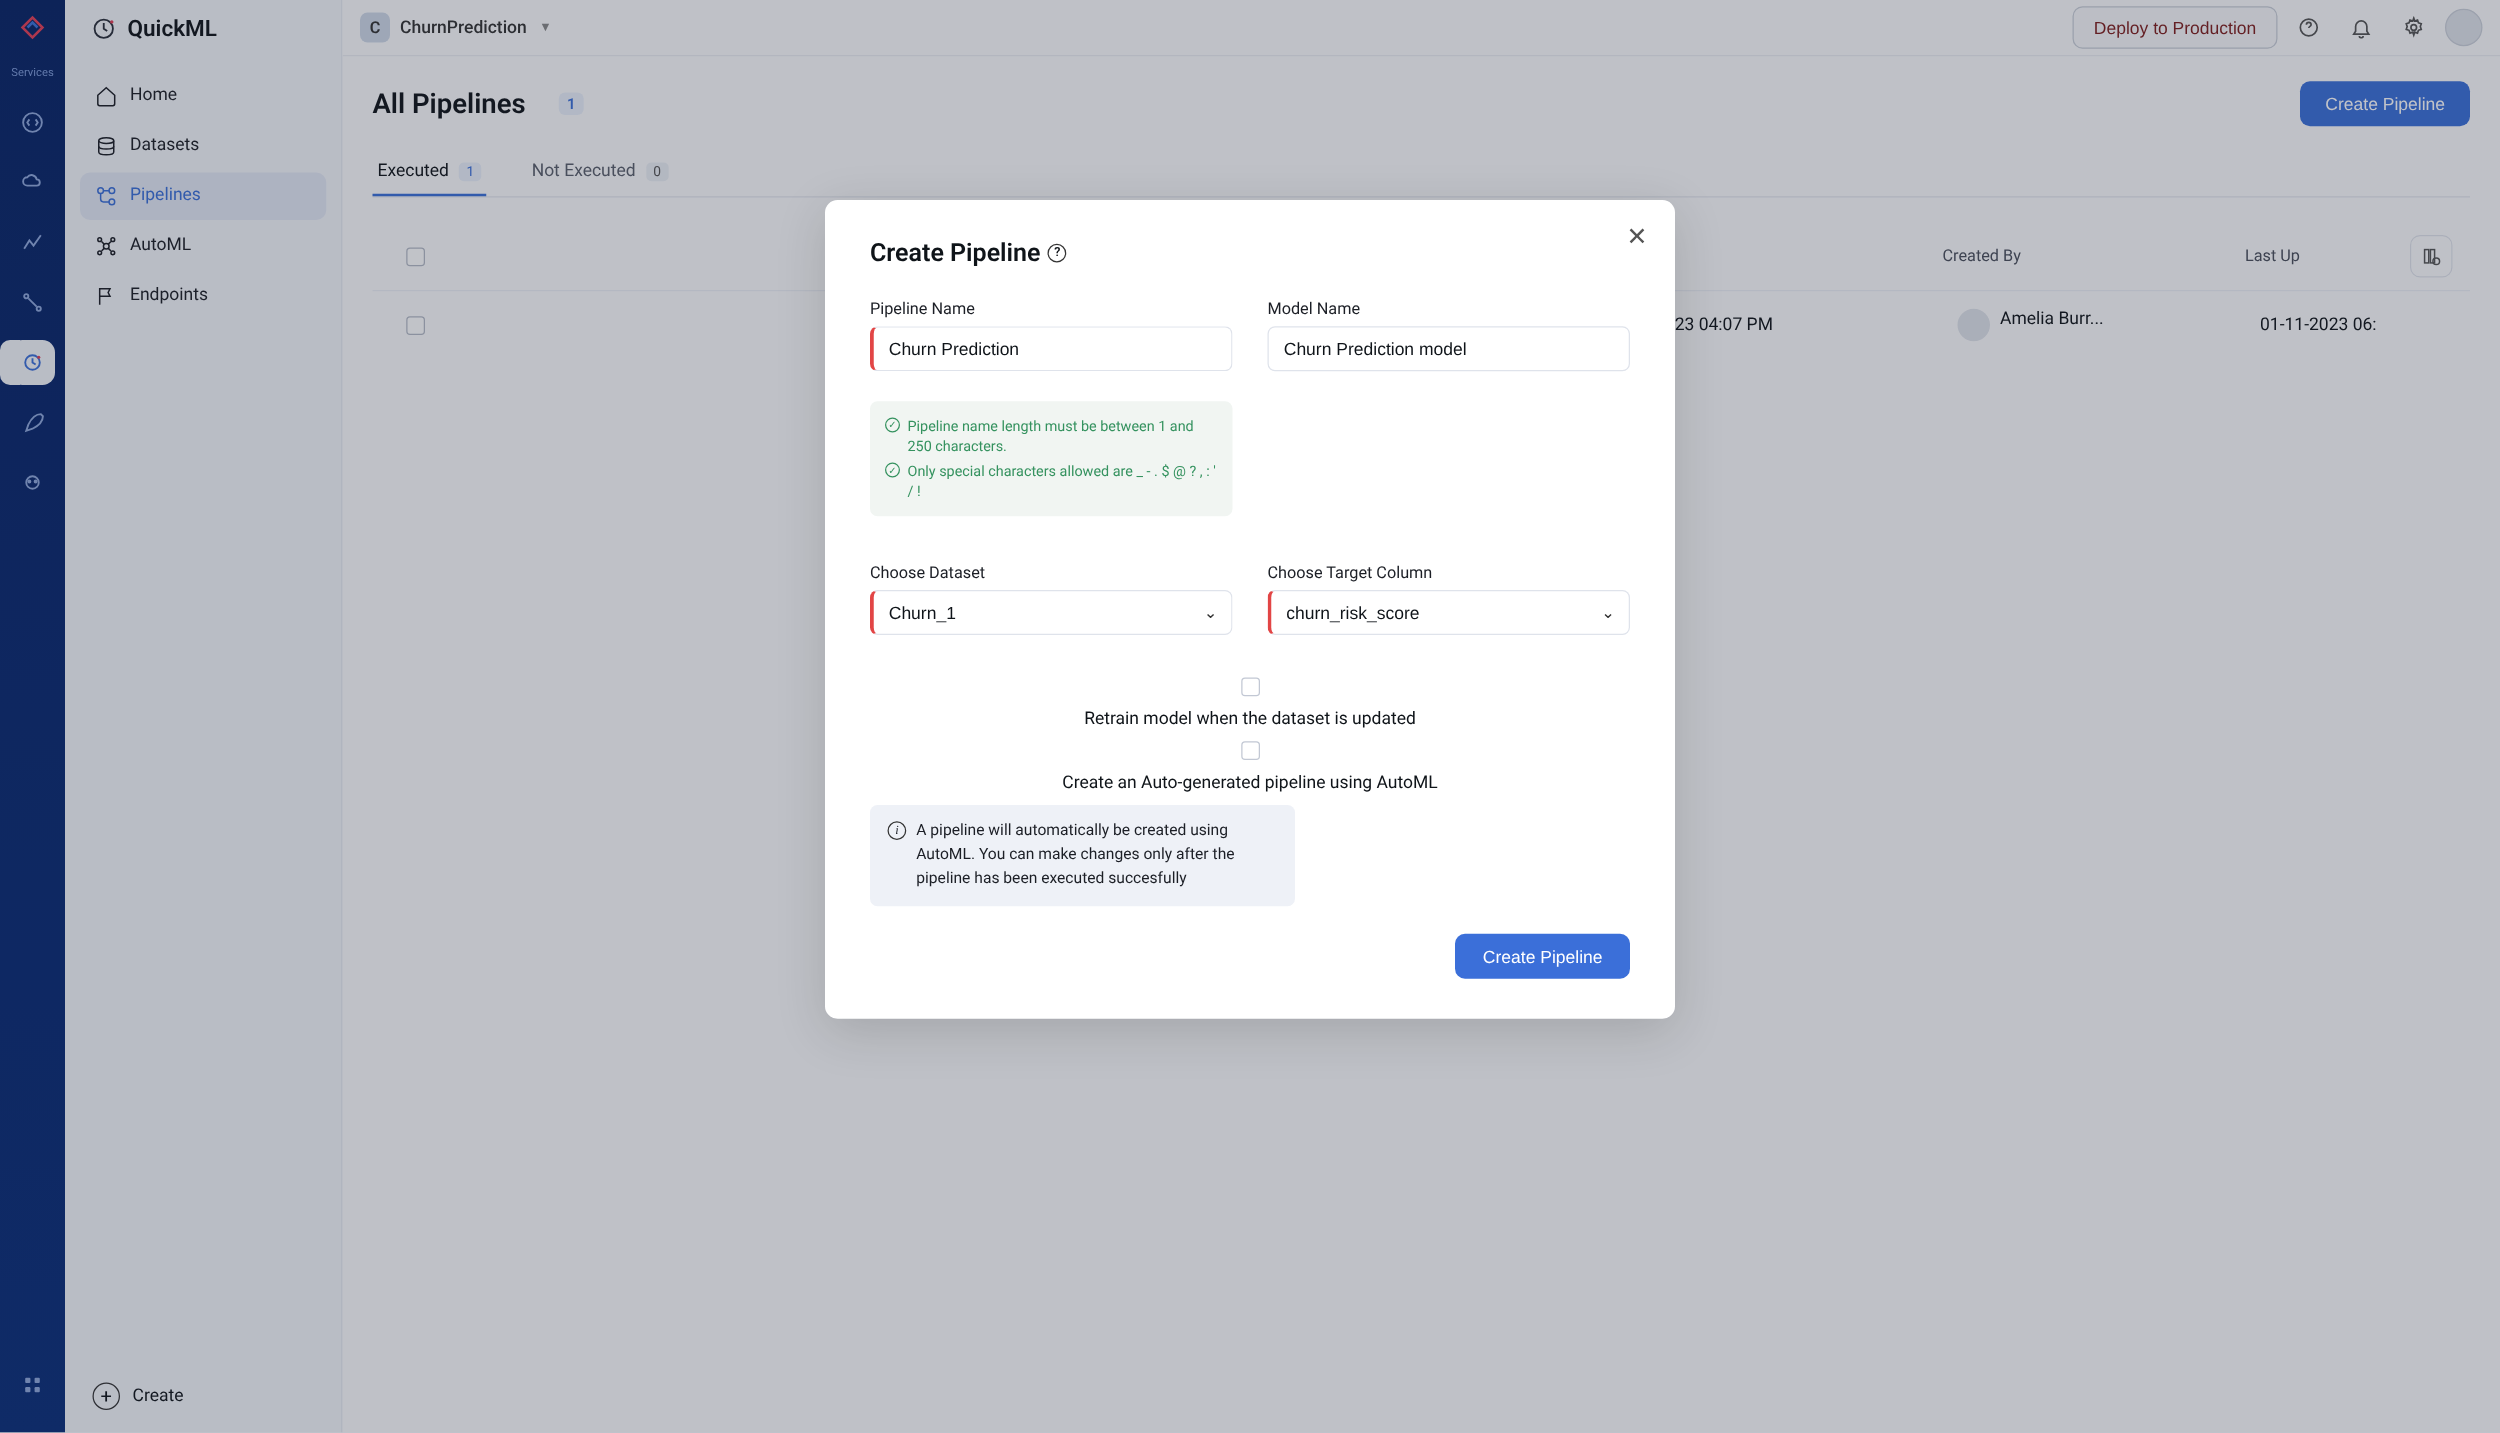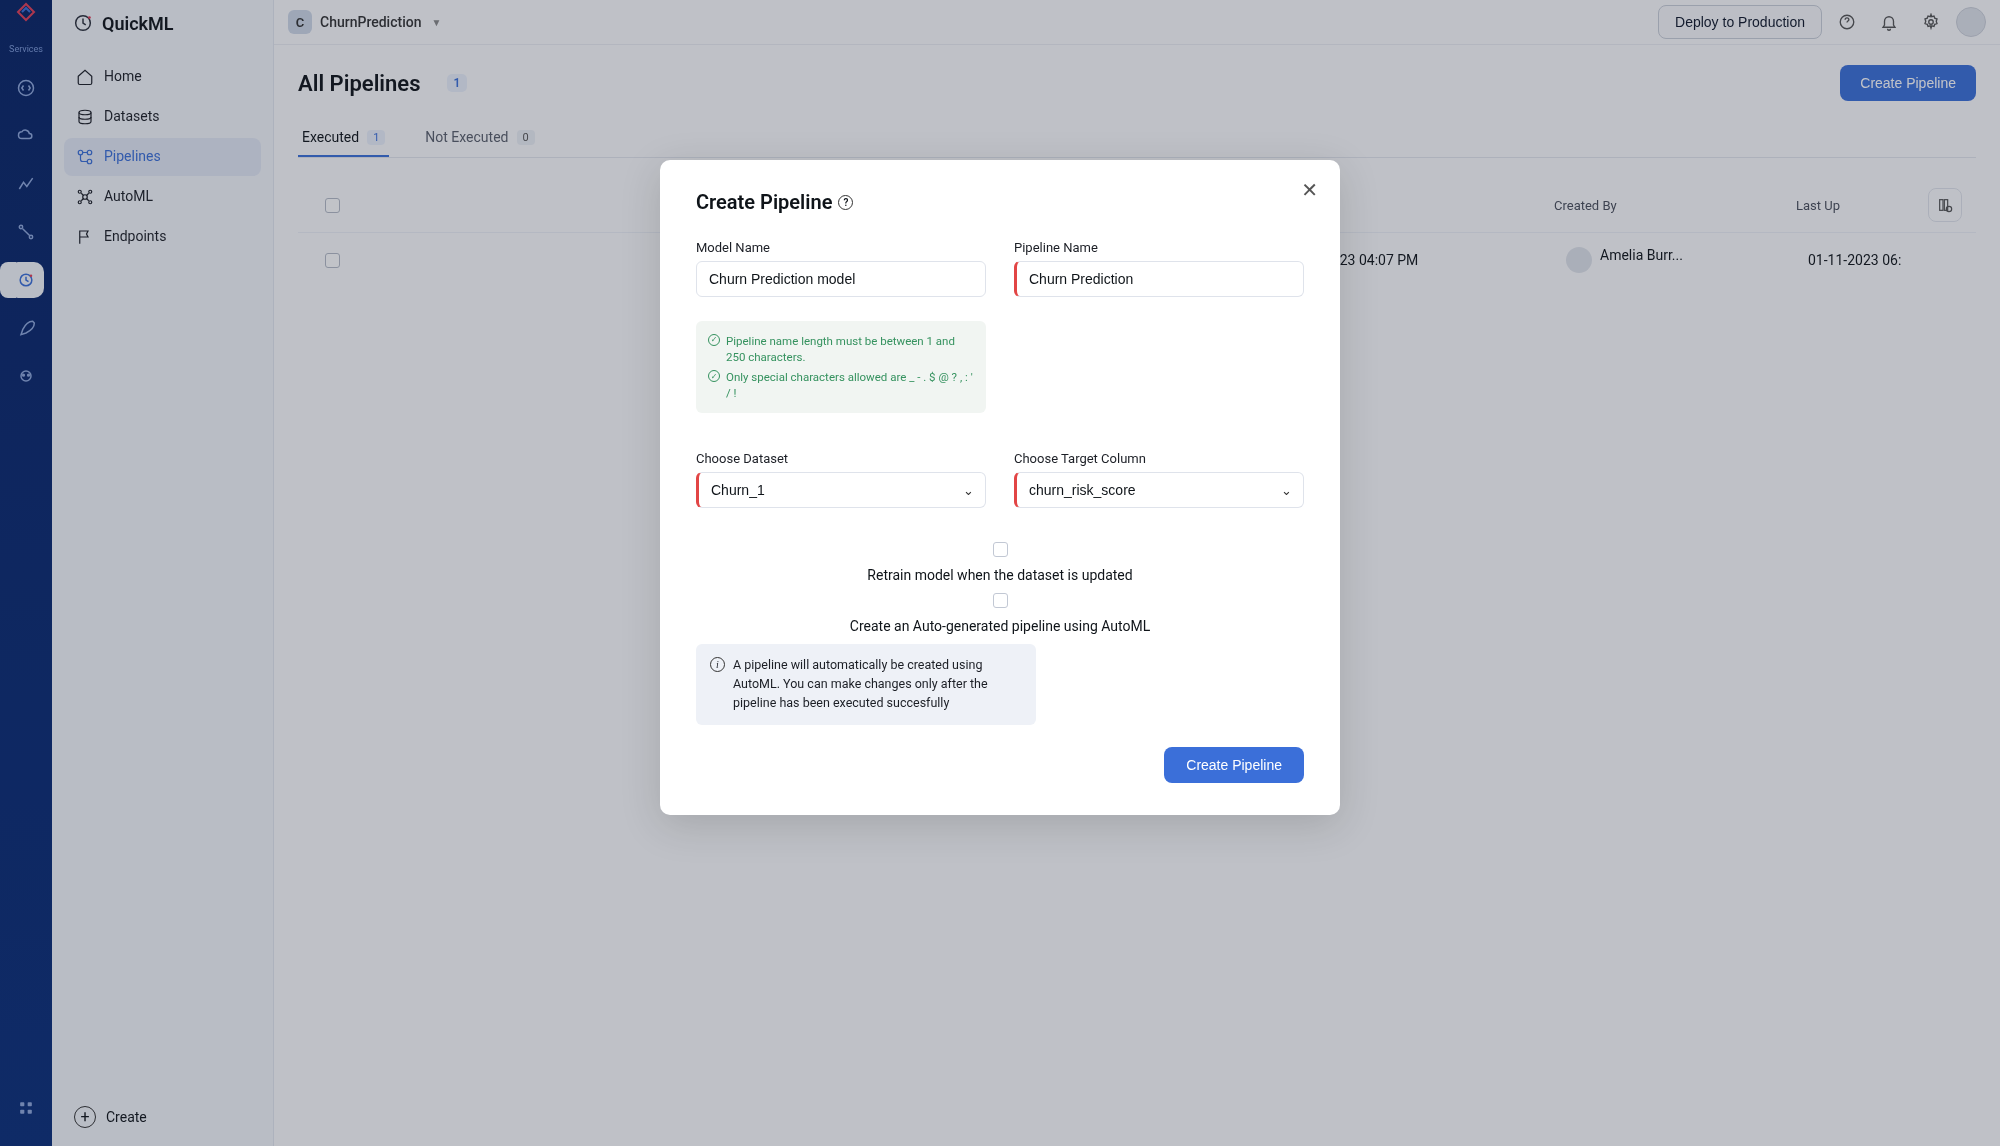--- a/index.html
+++ b/index.html
@@ -1,21 +1,21 @@
 <!DOCTYPE html>
 <html><head>
 <meta charset="utf-8">
 <style>
 * { margin: 0; padding: 0; box-sizing: border-box; }
 body { font-family: -apple-system, BlinkMacSystemFont, 'Segoe UI', Roboto, sans-serif; font-size: 14px; color: #0f1419; background: #f4f6fb; overflow: hidden; position: relative; height: 100vh; }
 
 .app { display: flex; height: 100vh; filter: brightness(0.97); }
 
 
-.rail { width: 52px; background: linear-gradient(180deg, #072365 0%, #0a2d7a 100%); display: flex; flex-direction: column; align-items: center; position: relative; }
+.rail { width: 52px; background: linear-gradient(180deg, #072365 0%, #0a2d7a 100%); display: flex; flex-direction: column; align-items: center; padding-top: 10px; position: relative; }
 .rail-logo { width: 24px; height: 24px; margin-bottom: 20px; }
 .rail-label { color: #7d9ad8; font-size: 9px; margin-bottom: 10px; }
 .rail-item { width: 36px; height: 36px; border-radius: 10px; display: flex; align-items: center; justify-content: center; margin: 6px 0; cursor: pointer; }
 .rail-item svg { width: 20px; height: 20px; }
 .rail-item.active { background: #f4f6fb; position: relative; }
 .rail-item.active::before { content: ''; position: absolute; left: -8px; width: 16px; height: 36px; background: #f4f6fb; border-radius: 8px 0 0 8px; }
 .rail-bottom { margin-top: auto; margin-bottom: 20px; }
 
 
 .sidebar { width: 222px; background: #f4f6fb; border-right: 1px solid #e3e7ef; padding: 8px 12px; display: flex; flex-direction: column; }
@@ -28,21 +28,21 @@
 .sidebar-footer { margin-top: auto; display: flex; align-items: center; gap: 10px; padding: 10px; cursor: pointer; }
 .sidebar-footer-icon { width: 22px; height: 22px; border: 1.5px solid #333; border-radius: 50%; display: flex; align-items: center; justify-content: center; font-size: 16px; line-height: 1; }
 
 
 .main { flex: 1; display: flex; flex-direction: column; background: #fdfdfe; overflow: hidden; }
 .topbar { height: 45px; background: #fdfdfe; border-bottom: 1px solid #ebedf2; display: flex; align-items: center; padding: 0 14px; gap: 8px; }
 .proj-badge { width: 24px; height: 24px; background: #cfd9e8; border-radius: 6px; display: flex; align-items: center; justify-content: center; font-weight: 600; font-size: 13px; color: #333; }
 .proj-name { font-weight: 500; color: #333; }
 .chevdown { font-size: 10px; color: #888; margin-left: 2px; }
 .topbar-spacer { flex: 1; }
-.deploy-btn { border: 1px solid #c9ced8; background: #f7f8fa; color: #0f172a; padding: 8px 16px; border-radius: 8px; font-size: 14px; cursor: pointer; }
+.deploy-btn { border: 1px solid #c9ced8; background: #f7f8fa; color: #7f1d1d; padding: 8px 16px; border-radius: 8px; font-size: 14px; cursor: pointer; }
 .top-icon { width: 34px; height: 34px; display: flex; align-items: center; justify-content: center; cursor: pointer; color: #555; }
 .top-icon svg { width: 18px; height: 18px; }
 .avatar { width: 30px; height: 30px; border-radius: 50%; background: #e0e3ea; border: 1px solid #cbd0da; }
 
 .content { padding: 20px 24px; flex: 1; overflow: hidden; }
 .page-head { display: flex; align-items: center; gap: 26px; margin-bottom: 18px; }
 .page-title { font-size: 22px; font-weight: 600; }
 .count-badge { background: #eaf0fb; color: #3b6fd9; font-size: 12px; font-weight: 600; padding: 2px 7px; border-radius: 5px; }
 .page-head-spacer { flex: 1; }
 .create-btn { background: #3b6fd9; color: #fff; border: none; padding: 10px 20px; border-radius: 8px; font-size: 14px; cursor: pointer; }
@@ -297,26 +297,26 @@
 <div class="overlay">
   <div class="modal">
     <button class="modal-close">✕</button>
     <div class="modal-title">
       <span>Create Pipeline</span>
       <span class="help">?</span>
     </div>
 
     <div class="form-row">
       <div class="form-col">
+        <label class="field-label">Pipeline Name</label>
+        <input class="input required" value="Churn Prediction" style="">
+      </div>
+      <div class="form-col">
         <label class="field-label">Model Name</label>
         <input class="input" value="Churn Prediction model" style="">
-      </div>
-      <div class="form-col">
-        <label class="field-label">Pipeline Name</label>
-        <input class="input required" value="Churn Prediction" style="">
       </div>
     </div>
 
     <div class="form-row">
       <div class="form-col">
         <div class="validation-box">
           <div class="vrule">
               <span class="vchk">✓</span>
               <span>Pipeline name length must be between 1 and 250 characters.</span>
             </div>

